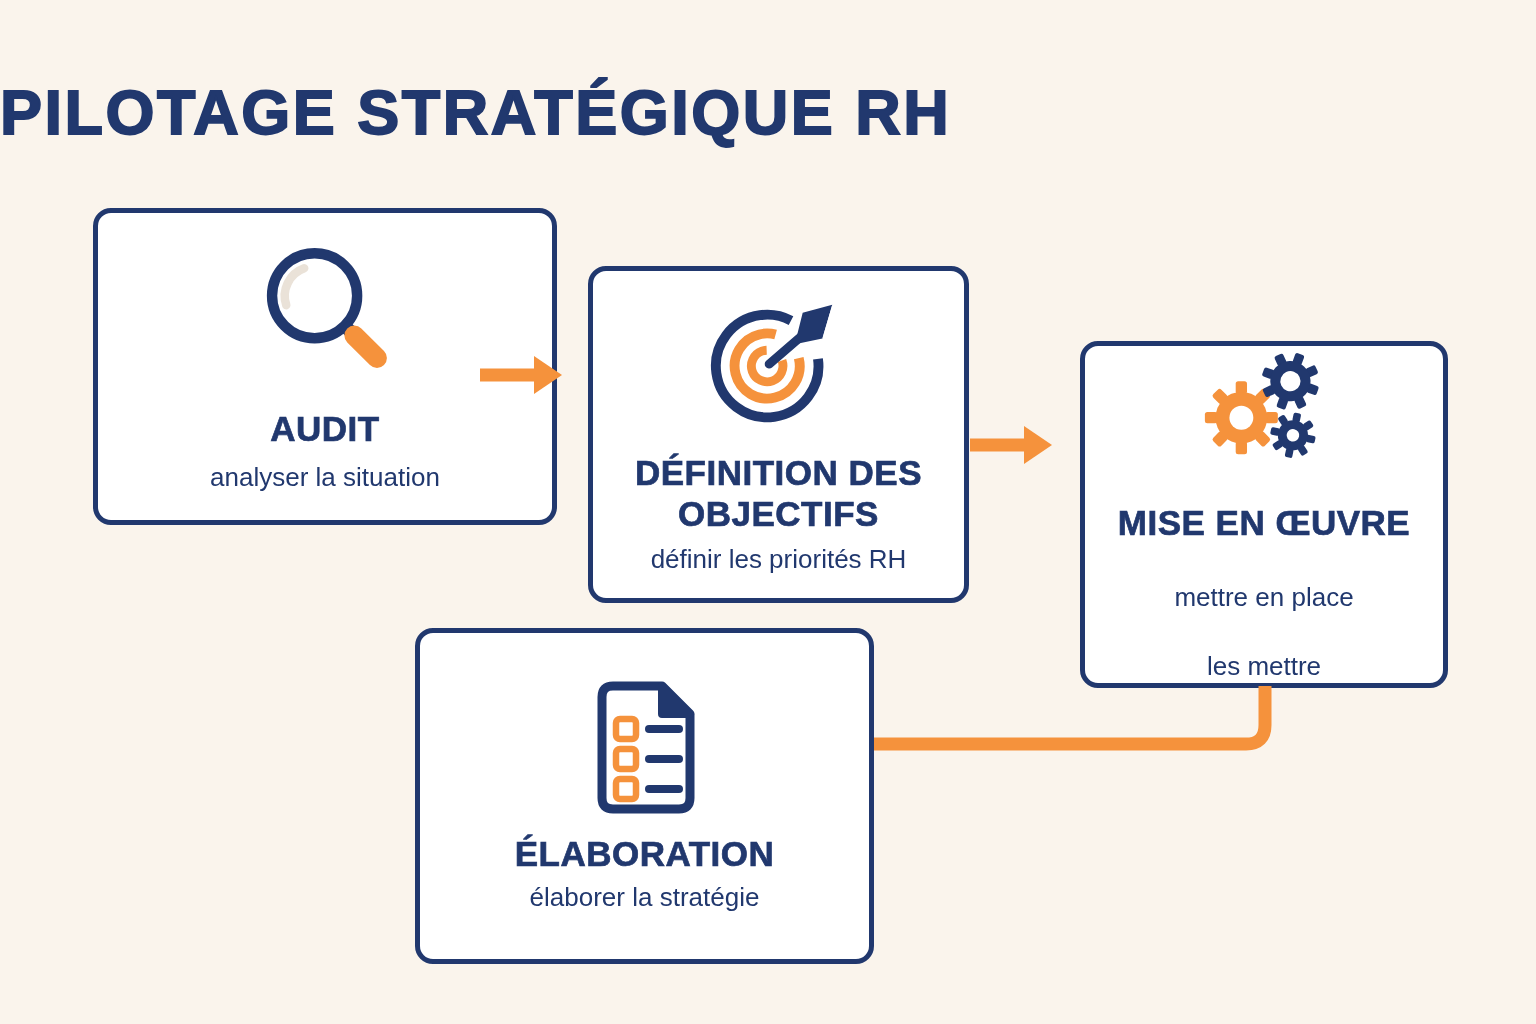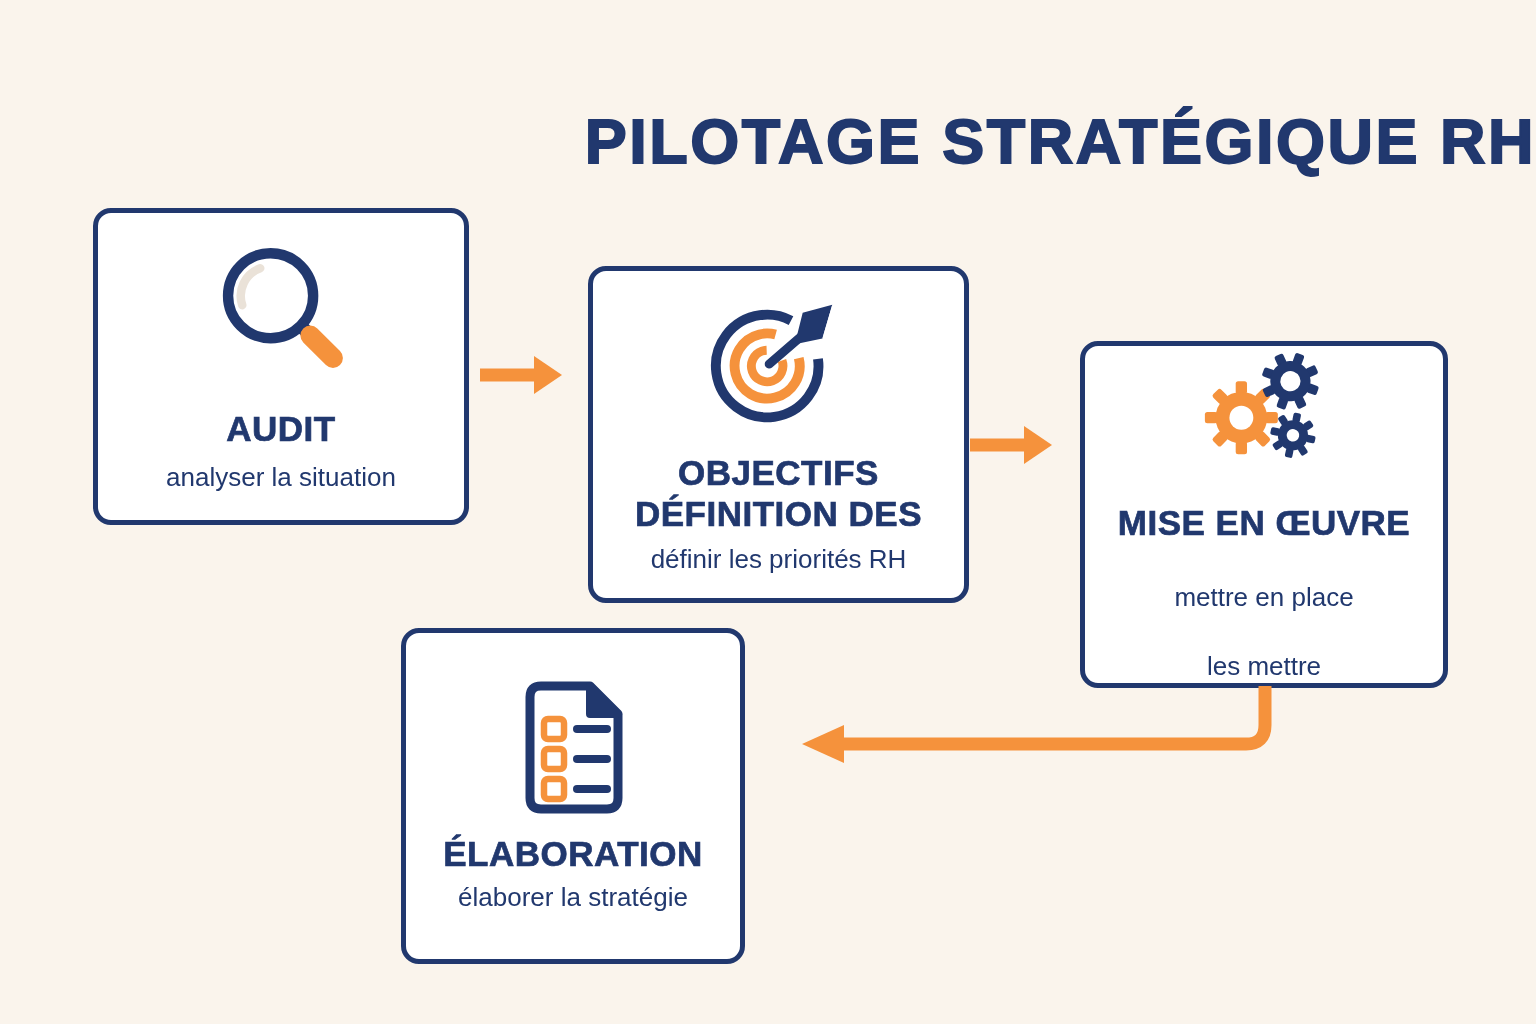--- a/index.html
+++ b/index.html
@@ -9,40 +9,39 @@
     --card:#FFFFFF;
     --lens:#EAE2D8;
   }
   *{margin:0;padding:0;box-sizing:border-box;}
   html,body{width:1536px;height:1024px;}
   body{background:var(--bg);font-family:"Liberation Sans",sans-serif;overflow:hidden;}
   .canvas{position:relative;width:1536px;height:1024px;background:var(--bg);overflow:hidden;}
 
   .main-title{
     position:absolute;top:76px;left:0;right:0;
-    text-align:right;
+    text-align:left;
     font-size:63px;font-weight:700;letter-spacing:2.5px;
     color:var(--navy);
-    margin-top:29px;
     -webkit-text-stroke:1.8px var(--navy);
   }
 
   .card{
     position:absolute;
     background:var(--card);
     border:5px solid var(--navy);
     border-radius:18px;
     display:flex;flex-direction:column;
     align-items:center;justify-content:center;
     text-align:center;
   }
-  .card-audit    {left:93px;  top:208px; width:376px; height:317px;}
+  .card-audit    {left:93px;  top:208px; width:464px; height:317px;}
   .card-objectifs{left:588px; top:266px; width:381px; height:337px;}
   .card-oeuvre   {left:1080px;top:341px; width:368px; height:347px;gap:30px;}
-  .card-plan     {left:401px; top:628px; width:344px; height:336px;}
+  .card-plan     {left:415px; top:628px; width:459px; height:336px;}
 
   .card-title{
     font-size:35px;font-weight:700;letter-spacing:.5px;line-height:1.16;
     color:var(--navy);
     -webkit-text-stroke:.7px var(--navy);
   }
   .card-sub{
     font-size:26px;font-weight:400;line-height:1.22;
     color:var(--navy);
   }
@@ -94,22 +93,22 @@
 
   <section class="card card-objectifs">
     <svg class="step-icon" width="146" height="146" viewBox="-62 -74 148 148">
       <circle cx="0" cy="0" r="52" class="sn nf" stroke-width="10" stroke-dasharray="277 50" transform="rotate(-8)"></circle>
       <circle cx="0" cy="0" r="33" class="so nf" stroke-width="10" stroke-dasharray="172 36" transform="rotate(-14)"></circle>
       <circle cx="0" cy="0" r="16" class="so nf" stroke-width="9" stroke-dasharray="80 21" transform="rotate(-20)"></circle>
       <line x1="2" y1="-2" x2="46" y2="-40" class="sn nf" stroke-width="9" stroke-linecap="round"></line>
       <polygon points="28,-22 36,-54 66,-62 56,-28" class="fn"></polygon>
       <polygon points="66,-62 56,-28 64,-40" class="fw"></polygon>
     </svg>
+    <div class="card-title">DÉFINITION DES</div>
     <div class="card-title">OBJECTIFS</div>
-    <div class="card-title">DÉFINITION DES</div>
     <div class="card-sub">définir les priorités RH</div>
   </section>
 
   <svg class="arrow arrow-2" width="86" height="46" viewBox="0 0 86 46">
     <line x1="2" y1="23" x2="58" y2="23" class="so" stroke-width="13"></line>
     <polygon points="56,4 56,42 84,23" class="fo"></polygon>
   </svg>
 
   <section class="card card-oeuvre">
     <svg class="step-icon" width="186" height="172" viewBox="0 4 200 186">

